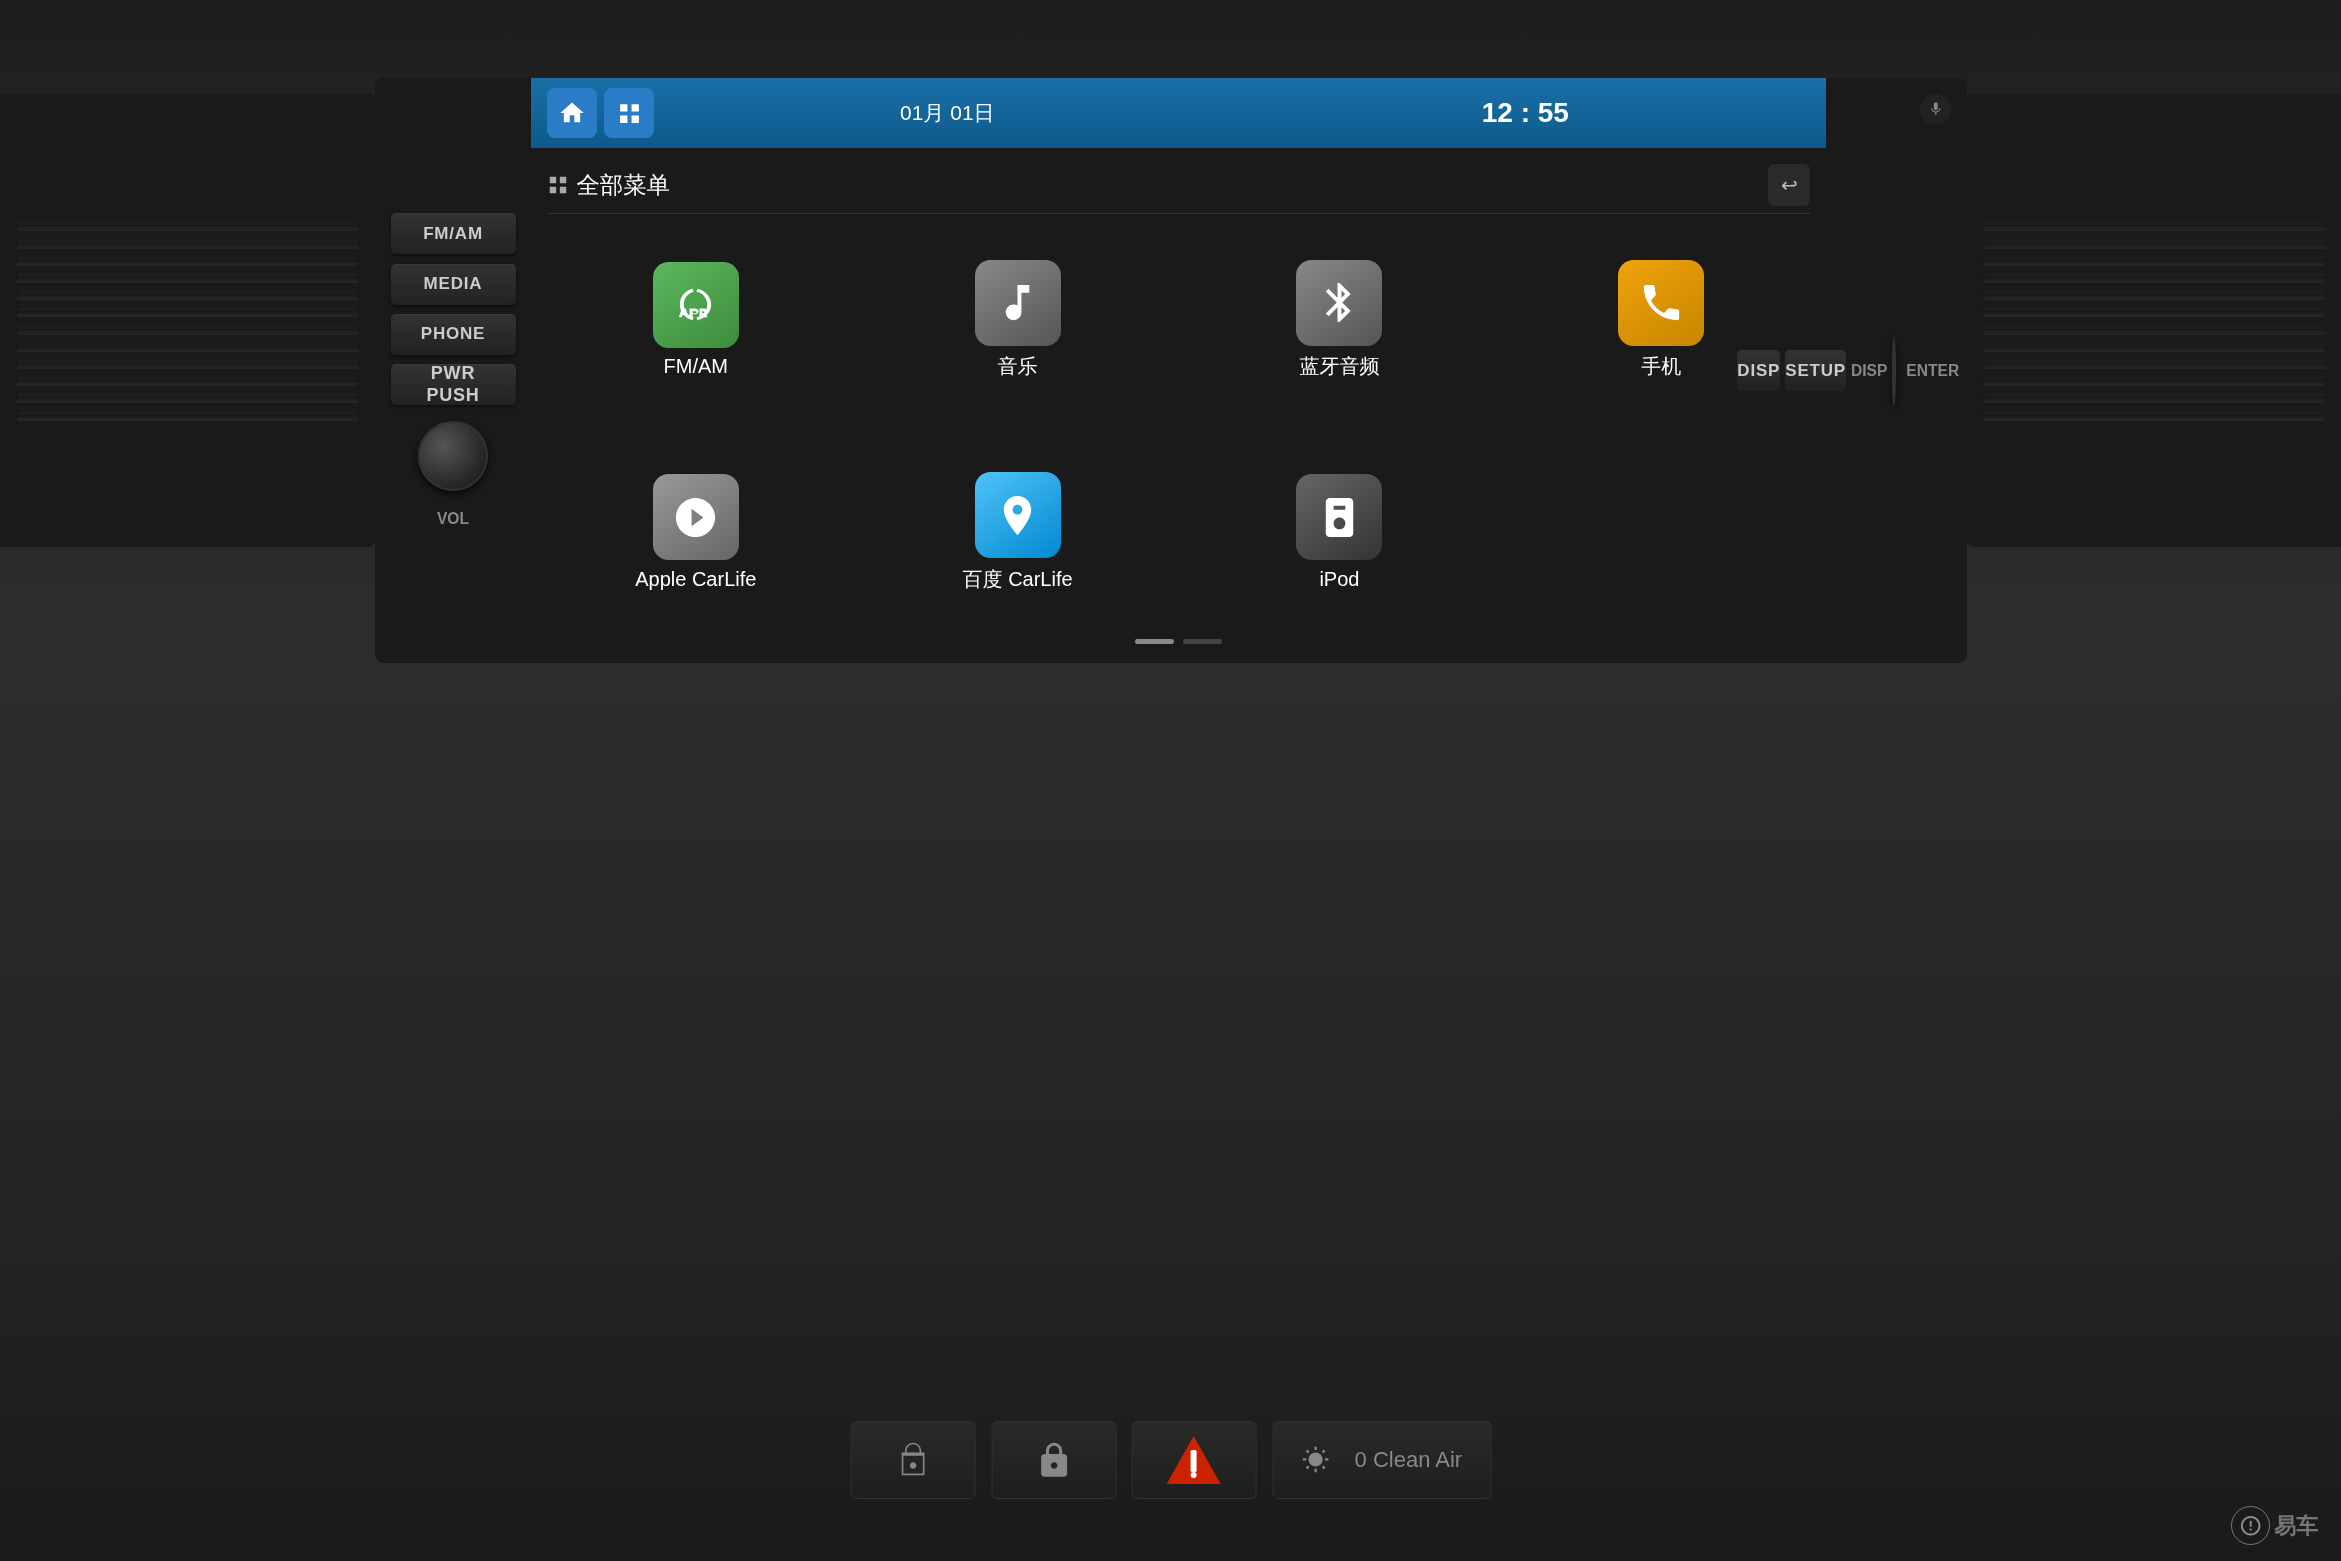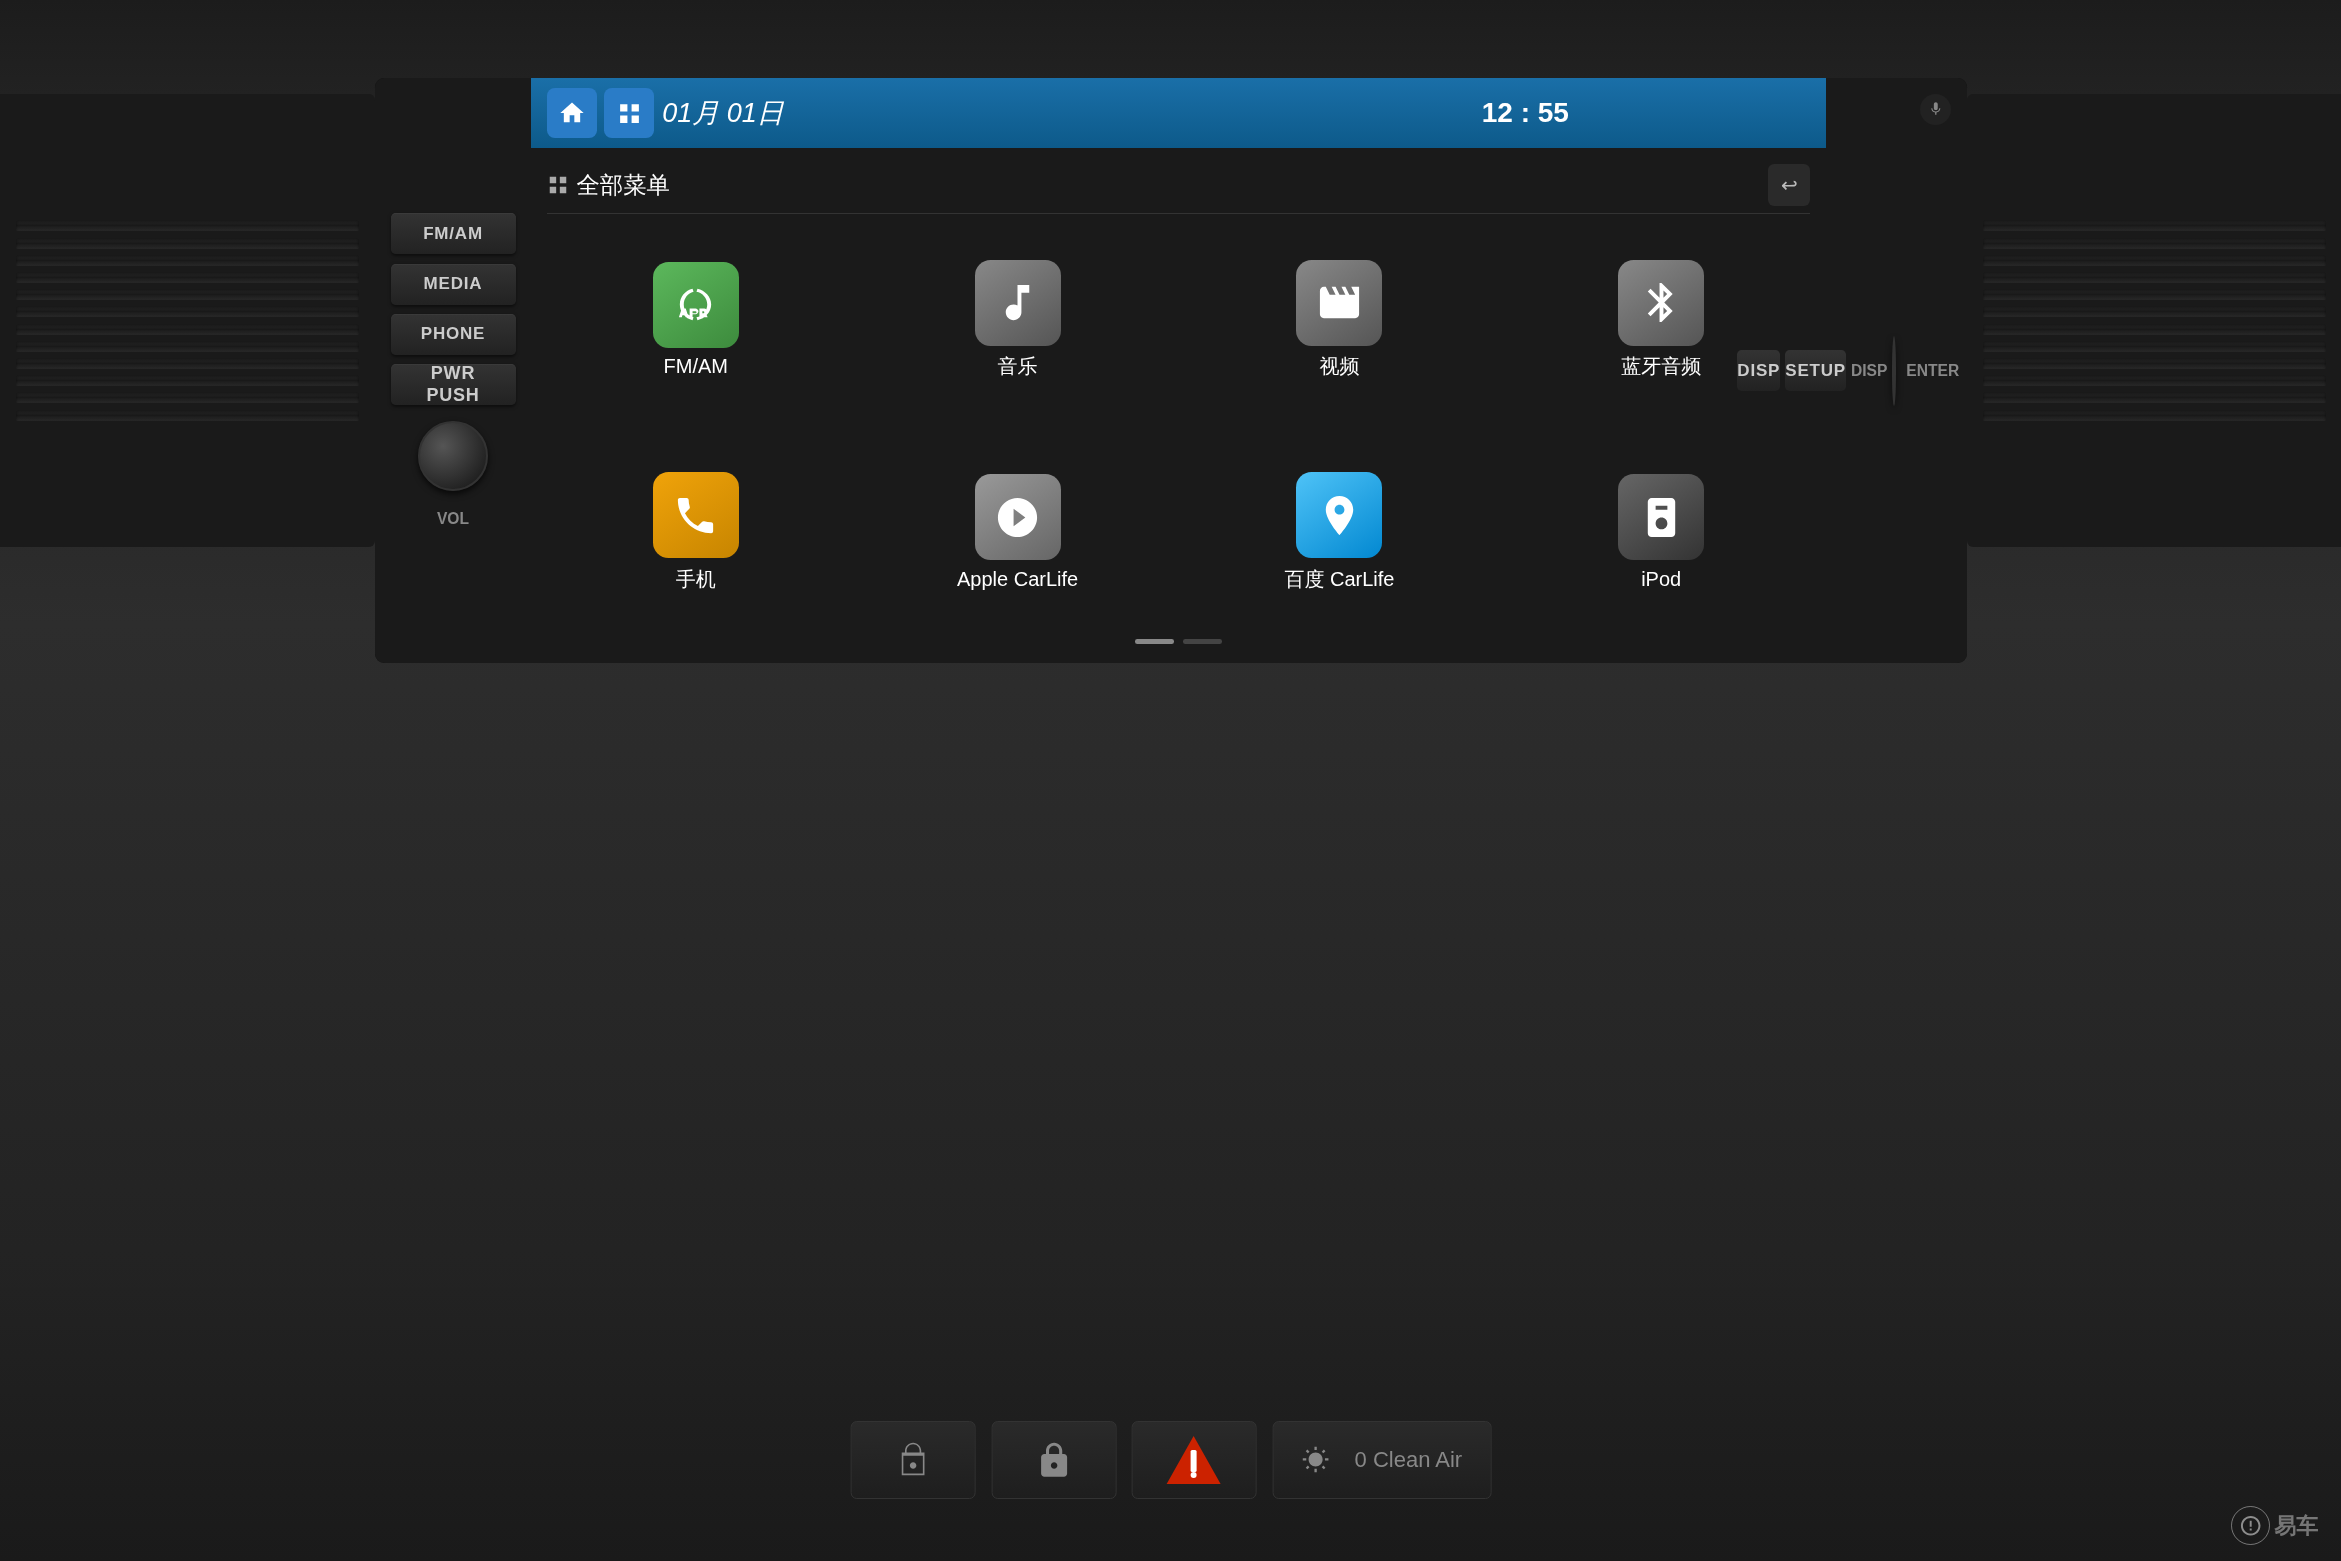--- a/index.html
+++ b/index.html
@@ -174,25 +174,24 @@
       display: flex;
       align-items: center;
       justify-content: center;
       cursor: pointer;
       font-size: 22px;
       color: white;
     }
 
     .date-display {
       flex: 1;
-      text-align: left;
+      text-align: center;
       color: white;
-      font-size: 27px;
+      font-size: 21px;
       font-weight: 500;
-      font-style: italic;
     }
 
     .time-display {
       flex: 1;
       text-align: center;
       color: white;
       font-size: 28px;
       font-weight: bold;
     }
 
@@ -548,28 +547,20 @@
 
           <div class="app-item">
             <div class="app-icon gray">
               <svg width="47" height="47" viewBox="0 0 24 24" fill="white">
                 <path d="M12 3v10.55c-.59-.34-1.27-.55-2-.55-2.21 0-4 1.79-4 4s1.79 4 4 4 4-1.79 4-4V7h4V3h-6z"></path>
               </svg>
             </div>
             <span class="app-label">音乐</span>
           </div>
 
-          <div class="app-item">
-            <div class="app-icon gray">
-              <svg width="47" height="47" viewBox="0 0 24 24" fill="white">
-                <path d="M18 4l2 4h-3l-2-4h-2l2 4h-3l-2-4H8l2 4H7L5 4H4c-1.1 0-2 .9-2 2v12c0 1.1.9 2 2 2h16c1.1 0 2-.9 2-2V4h-4z"></path>
-              </svg>
-            </div>
-            <span class="app-label">视频</span>
-          </div>
 
           <div class="app-item">
             <div class="app-icon gray">
               <svg width="47" height="47" viewBox="0 0 24 24" fill="white">
                 <path d="M17.71 7.71L12 2h-1v7.59L6.41 5 5 6.41 10.59 12 5 17.59 6.41 19 11 14.41V22h1l5.71-5.71-4.3-4.29 4.3-4.29zM13 5.83l1.88 1.88L13 9.59V5.83zm1.88 10.46L13 18.17v-3.76l1.88 1.88z"></path>
               </svg>
             </div>
             <span class="app-label">蓝牙音频</span>
           </div>
 

